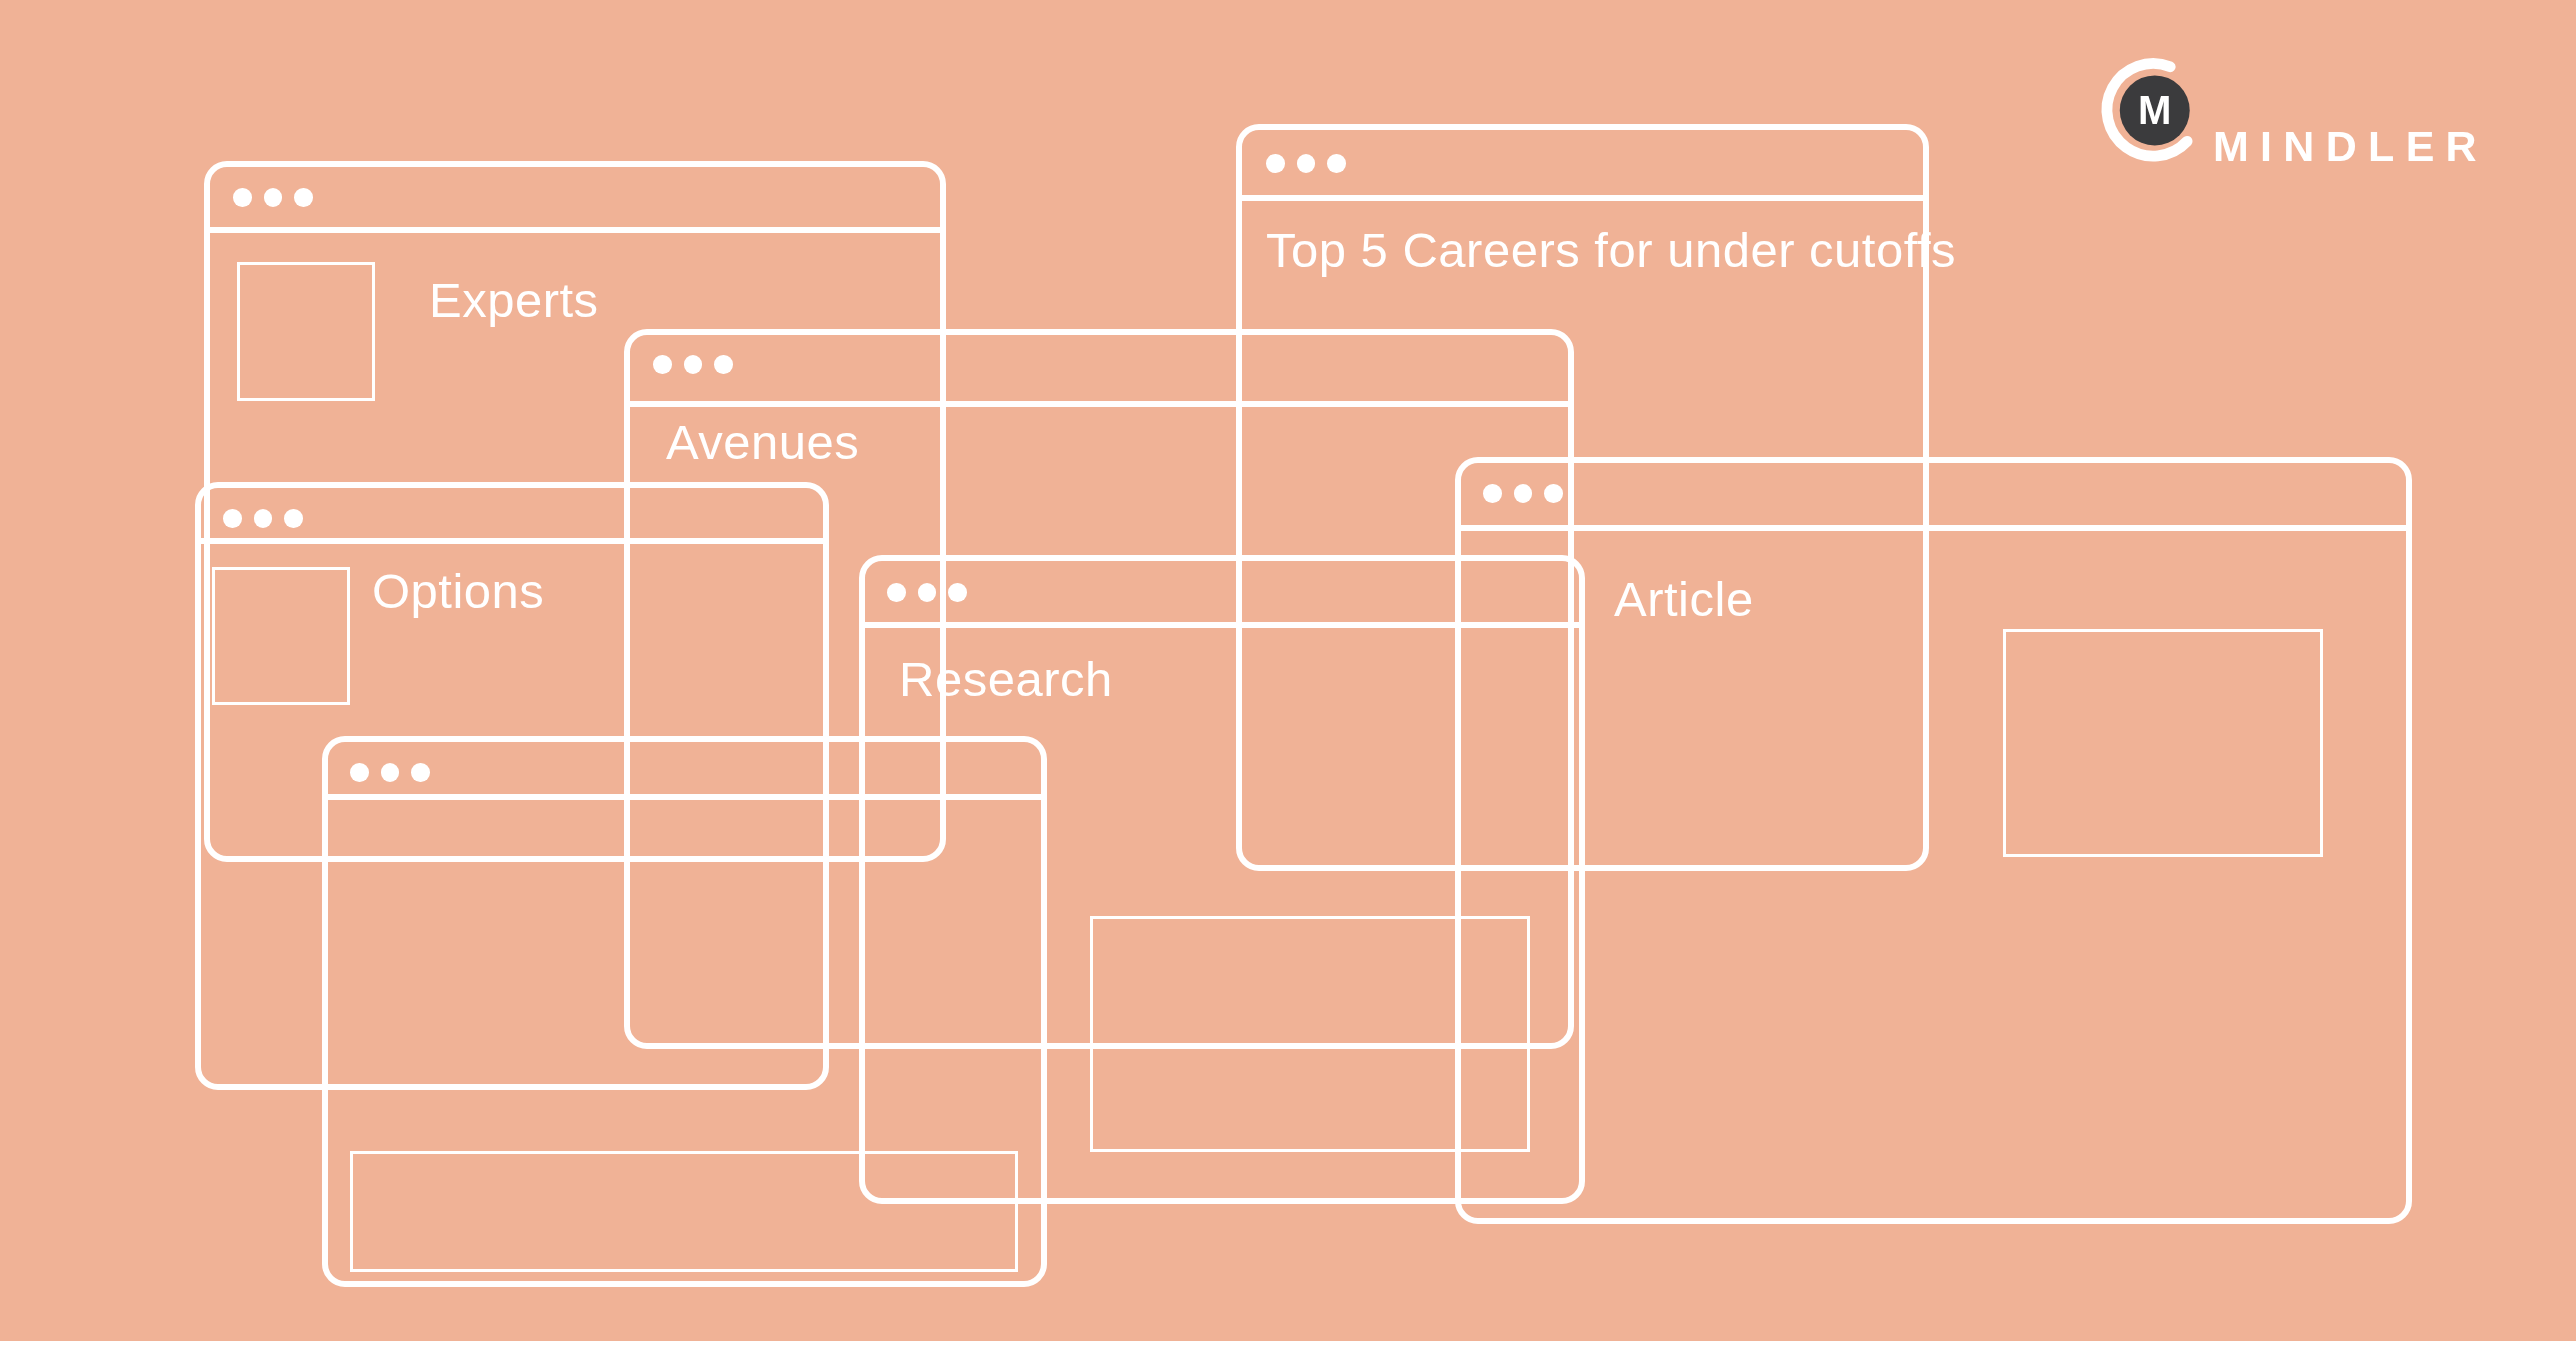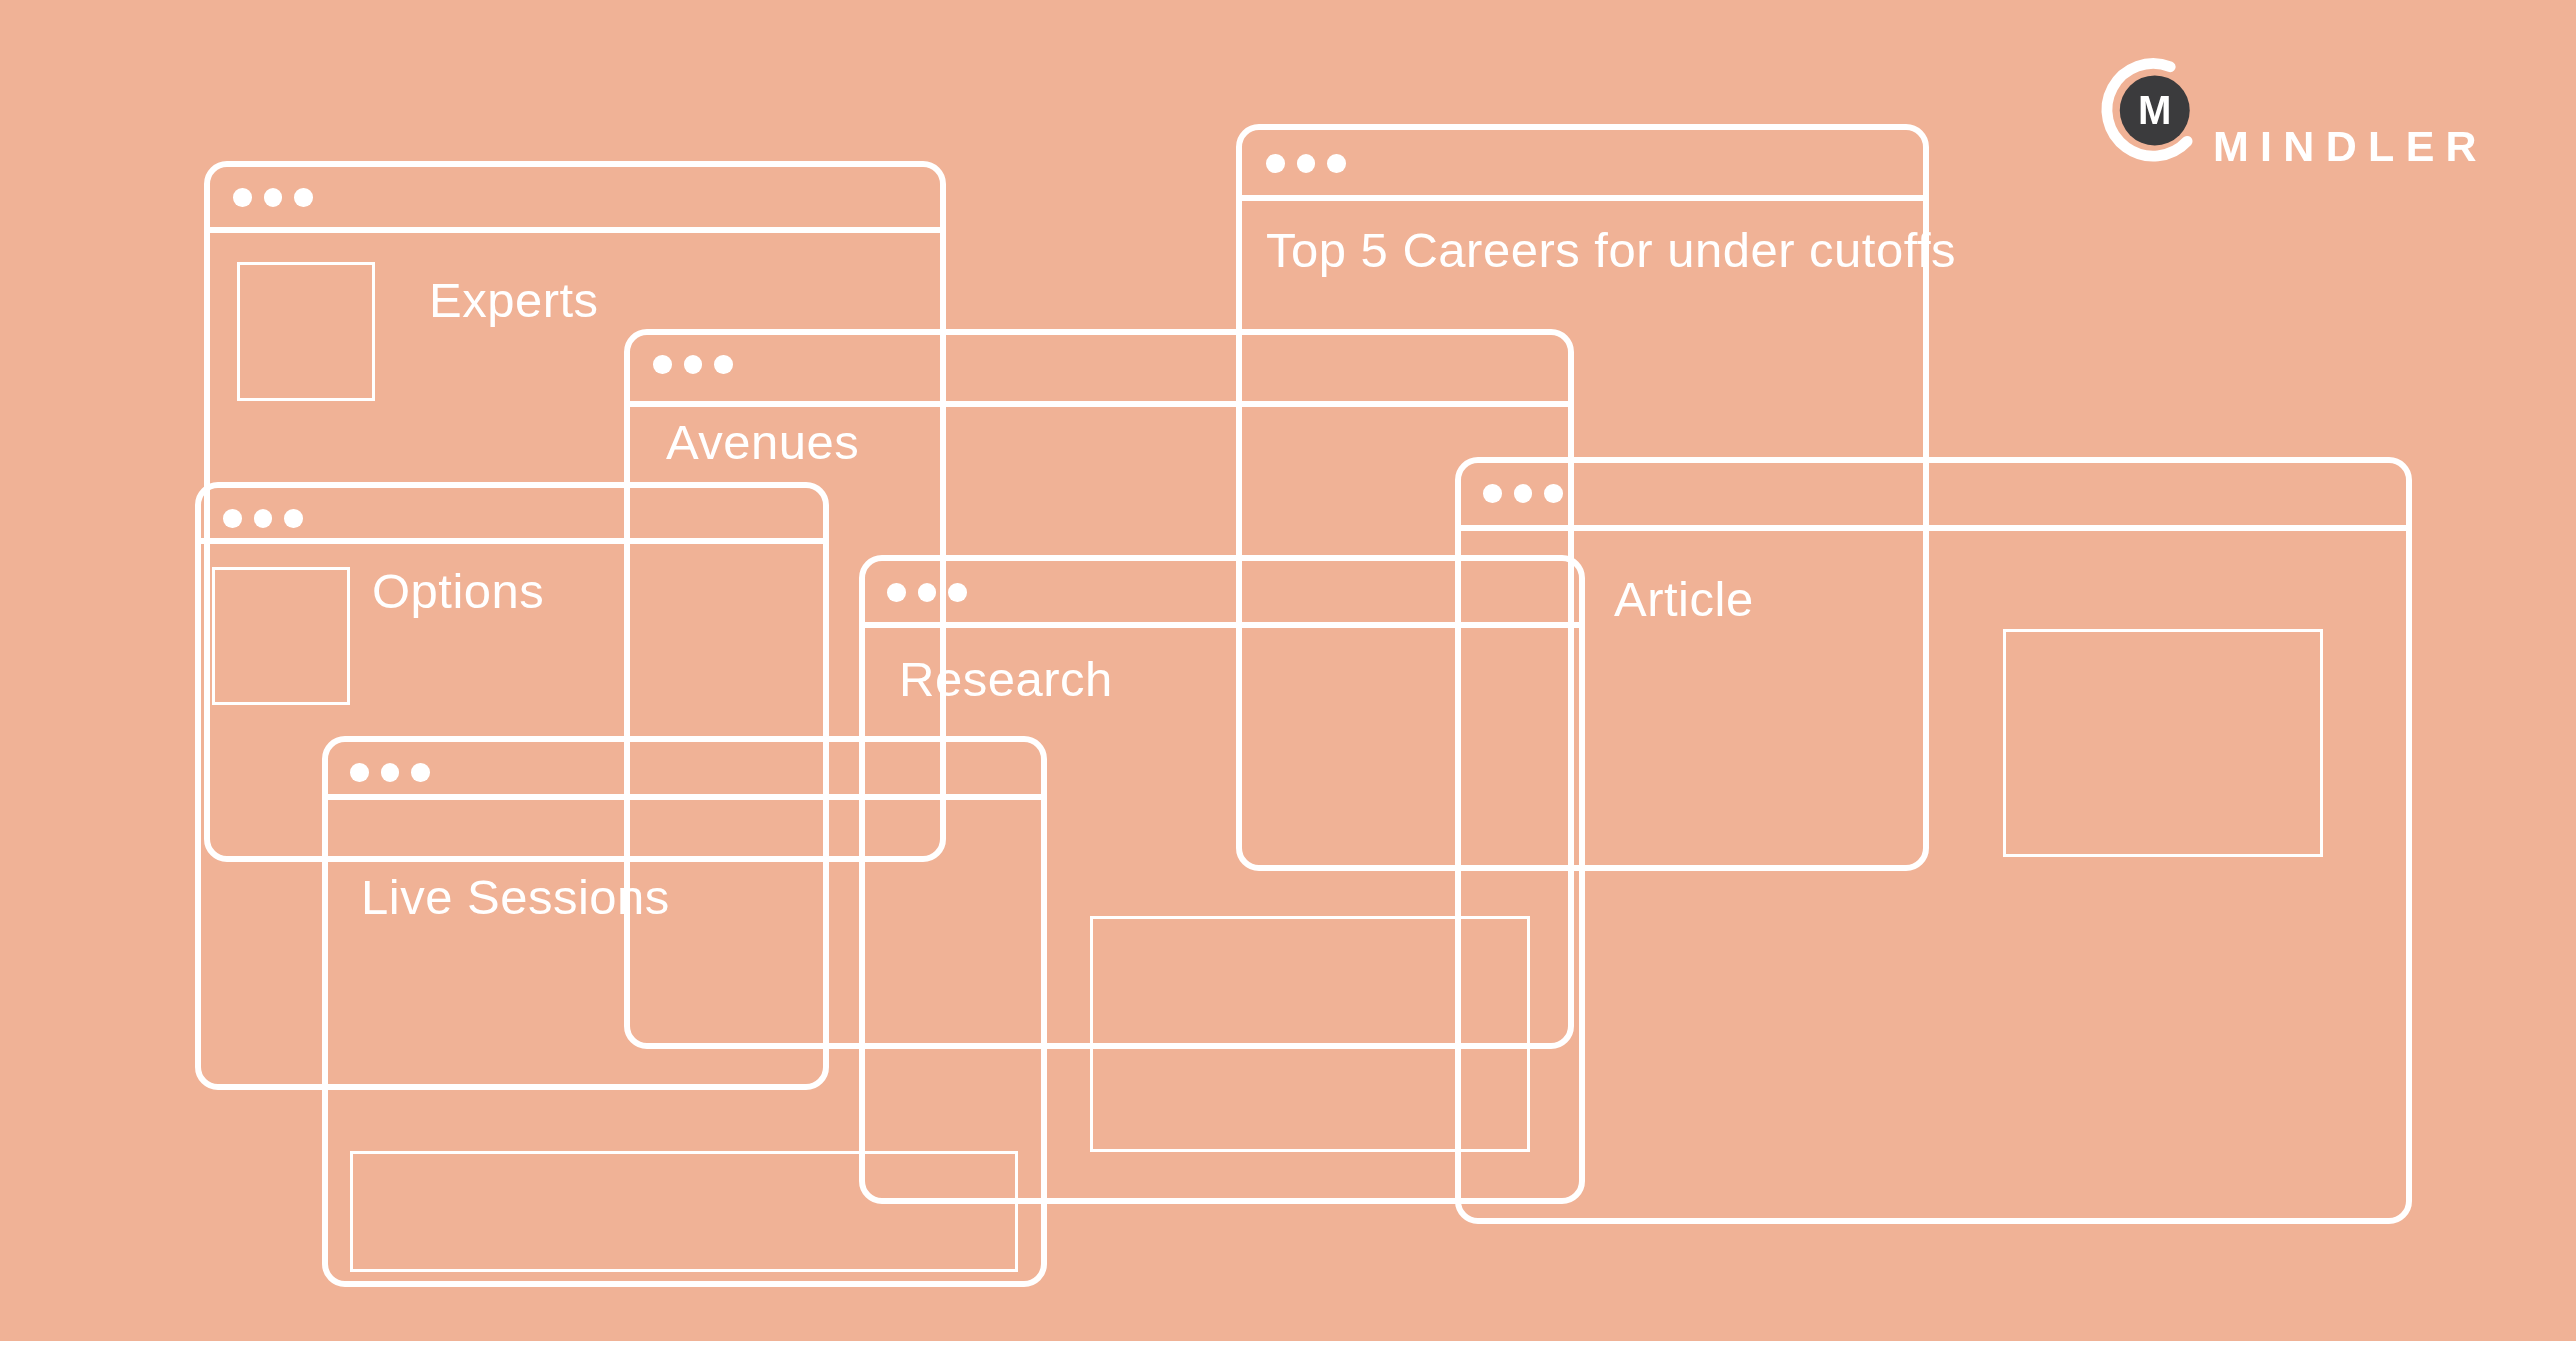--- a/index.html
+++ b/index.html
@@ -80,21 +80,20 @@
   <div class="label" style="left:899px;top:643px;margin-top:12px;">Research</div>
 
   <div class="win" style="left:322px;top:736px;width:725px;height:551px;"></div>
   <div class="divider" style="left:325px;top:794px;width:720px;"></div>
   <div class="dots" style="left:350px;top:763px;">
     <div class="dot"></div>
     <div class="dot"></div>
     <div class="dot"></div>
   </div>
   <div class="ph" style="left:350px;top:1151px;width:668px;height:121px;"></div>
-  <div class="label" style="left:361px;top:873px;">Live Sessions</div>
 
   <div class="win" style="left:1455px;top:457px;width:957px;height:767px;"></div>
   <div class="divider" style="left:1458px;top:525px;width:952px;"></div>
   <div class="dots" style="left:1483px;top:484px;">
     <div class="dot"></div>
     <div class="dot"></div>
     <div class="dot"></div>
   </div>
   <div class="ph" style="left:2003px;top:629px;width:320px;height:228px;"></div>
   <div class="label" style="left:1614px;top:575px;">Article</div>

